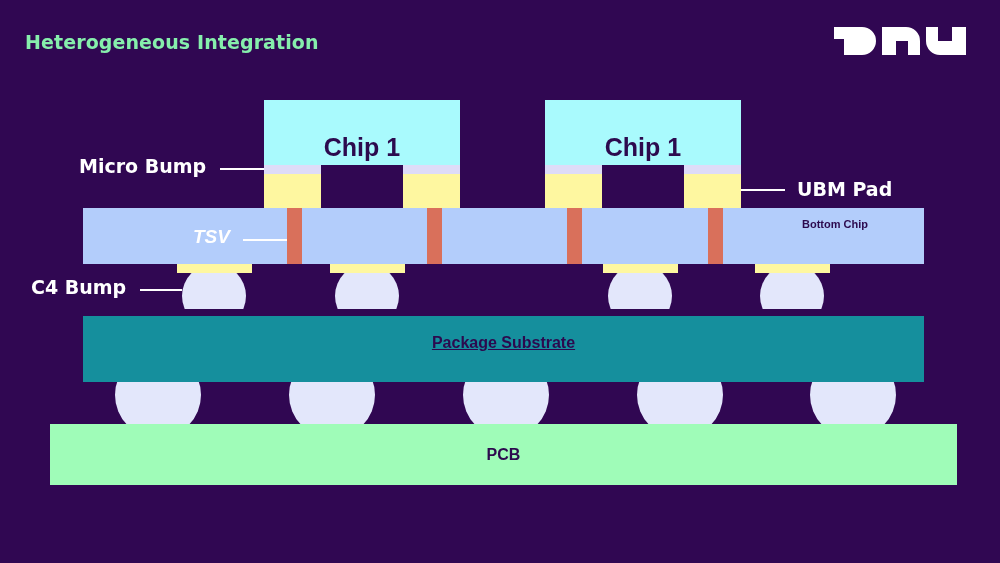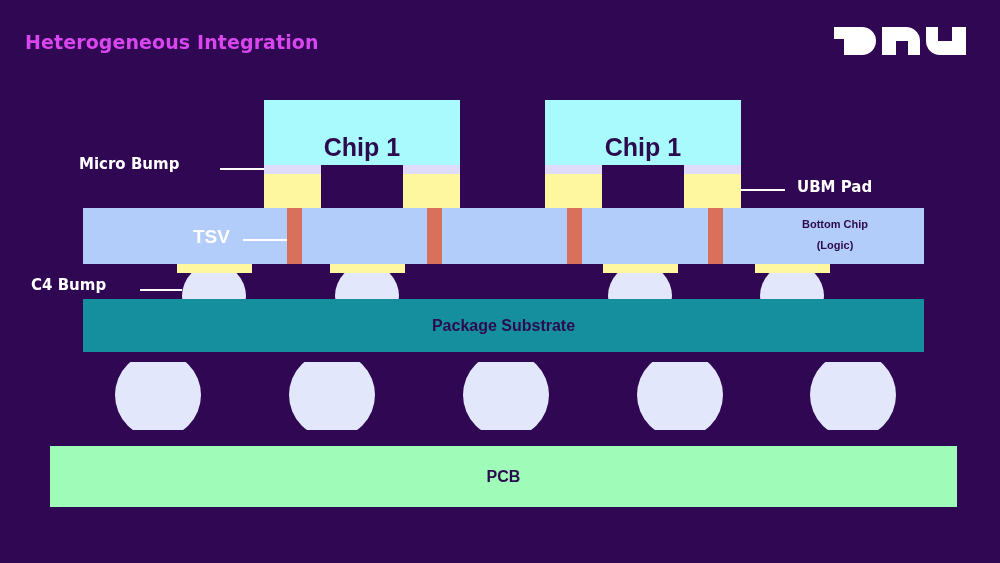--- a/index.html
+++ b/index.html
@@ -1,33 +1,33 @@
 <!DOCTYPE html>
 <html><head>
 <meta charset="utf-8">
 <style>
   html,body{margin:0;padding:0;}
   body{width:1000px;height:563px;background:#300752;position:relative;overflow:hidden;font-family:"Liberation Sans",sans-serif;}
   .abs{position:absolute;}
-  .title{left:25px;top:31px;color:#d946ef;font-size:19px;font-weight:bold;font-family:"DejaVu Sans",sans-serif;letter-spacing:0.1px;}
+  .title{left:25px;top:31px;color:#86efac;font-size:19px;font-weight:bold;font-family:"DejaVu Sans",sans-serif;letter-spacing:0.1px;}
   .logo{left:834px;top:27px;}
   .chip{background:#a9fafd;color:#2c0a4e;font-size:25px;font-weight:bold;text-align:center;box-sizing:border-box;padding-top:33px;}
   .ubm{background:#dedcf8;}
   .pad{background:#fef7a0;}
   .gap{background:#300752;}
   .bottom{background:#b3cdfb;}
   .tsv{background:#d9705b;}
   .c4pad{background:#fef7a0;}
   .bump{background:#e3e7fb;border-radius:50%;}
   .substrate{background:#158f9d;color:#2c0a4e;font-weight:bold;font-size:16px;text-align:center;}
   .pcb{background:#9ffcb8;color:#2c0a4e;font-weight:bold;font-size:16px;text-align:center;}
-  .label{color:#fff;font-size:15px;font-weight:bold;font-family:"DejaVu Sans",sans-serif;white-space:nowrap;}
+  .label{color:#fff;font-size:19px;font-weight:bold;font-family:"DejaVu Sans",sans-serif;white-space:nowrap;}
   .leader{background:#fff;height:2px;}
   .bclabel{color:#2c0a4e;font-weight:bold;font-size:11px;text-align:center;line-height:21px;}
-  .tsvlabel{color:#fff;font-size:19px;font-weight:bold;}
+  .tsvlabel{color:#fff;font-size:19px;font-weight:bold;font-style:italic;}
 </style>
 </head>
 <body>
 
 <div class="abs title">Heterogeneous Integration</div>
 
 <div class="abs logo" aria-label="DNN">
   <svg width="136" height="28" viewBox="0 0 136 28">
 
     <path d="M0 0 H28 A14 14 0 0 1 42 14 A14 14 0 0 1 28 28 H10 V12 H0 Z" fill="#fff"></path>
@@ -58,43 +58,42 @@
   <div class="abs gap" style="left:57px;top:65px;width:82px;height:43px;"></div>
 </div>
 
 <div class="abs bottom" style="left:83px;top:208px;width:841px;height:56px;"></div>
 <div class="abs tsv" style="left:287px;top:208px;width:15px;height:56px;"></div>
 <div class="abs tsv" style="left:427px;top:208px;width:15px;height:56px;"></div>
 <div class="abs tsv" style="left:567px;top:208px;width:15px;height:56px;"></div>
 <div class="abs tsv" style="left:708px;top:208px;width:15px;height:56px;"></div>
 <div class="abs bclabel" style="left:760px;top:214px;width:150px;">
   <div>Bottom Chip</div>
-  <div>(Logic)</div>
 </div>
 
 <div class="abs bump" style="left:182px;top:264px;width:64px;height:64px;clip-path:inset(0 0 19px 0);"></div>
 <div class="abs bump" style="left:335px;top:264px;width:64px;height:64px;clip-path:inset(0 0 19px 0);"></div>
 <div class="abs bump" style="left:608px;top:264px;width:64px;height:64px;clip-path:inset(0 0 19px 0);"></div>
 <div class="abs bump" style="left:760px;top:264px;width:64px;height:64px;clip-path:inset(0 0 19px 0);"></div>
 <div class="abs c4pad" style="left:177px;top:264px;width:75px;height:9px;"></div>
 <div class="abs c4pad" style="left:330px;top:264px;width:75px;height:9px;"></div>
 <div class="abs c4pad" style="left:603px;top:264px;width:75px;height:9px;"></div>
 <div class="abs c4pad" style="left:755px;top:264px;width:75px;height:9px;"></div>
 
 <div class="abs bump" style="left:115px;top:352px;width:86px;height:86px;clip-path:inset(10px 0 8px 0);"></div>
 <div class="abs bump" style="left:289px;top:352px;width:86px;height:86px;clip-path:inset(10px 0 8px 0);"></div>
 <div class="abs bump" style="left:463px;top:352px;width:86px;height:86px;clip-path:inset(10px 0 8px 0);"></div>
 <div class="abs bump" style="left:637px;top:352px;width:86px;height:86px;clip-path:inset(10px 0 8px 0);"></div>
 <div class="abs bump" style="left:810px;top:352px;width:86px;height:86px;clip-path:inset(10px 0 8px 0);"></div>
 
-<div class="abs substrate" style="left:83px;top:299px;width:841px;height:53px;line-height:53px;">
+<div class="abs substrate" style="left:83px;top:316px;width:841px;height:66px;line-height:53px;text-decoration:underline;">
   <span>Package Substrate</span>
 </div>
 
-<div class="abs pcb" style="left:50px;top:446px;width:907px;height:61px;line-height:61px;">
+<div class="abs pcb" style="left:50px;top:424px;width:907px;height:61px;line-height:61px;">
   <span>PCB</span>
 </div>
 
 <div class="abs label" style="left:79px;top:155px;">Micro Bump</div>
 <div class="abs leader" style="left:220px;top:168px;width:44px;"></div>
 
 <div class="abs tsvlabel" style="left:193px;top:226px;">TSV</div>
 <div class="abs leader" style="left:243px;top:239px;width:44px;"></div>
 
 <div class="abs label" style="left:31px;top:276px;text-align:right;">C4 Bump</div>

